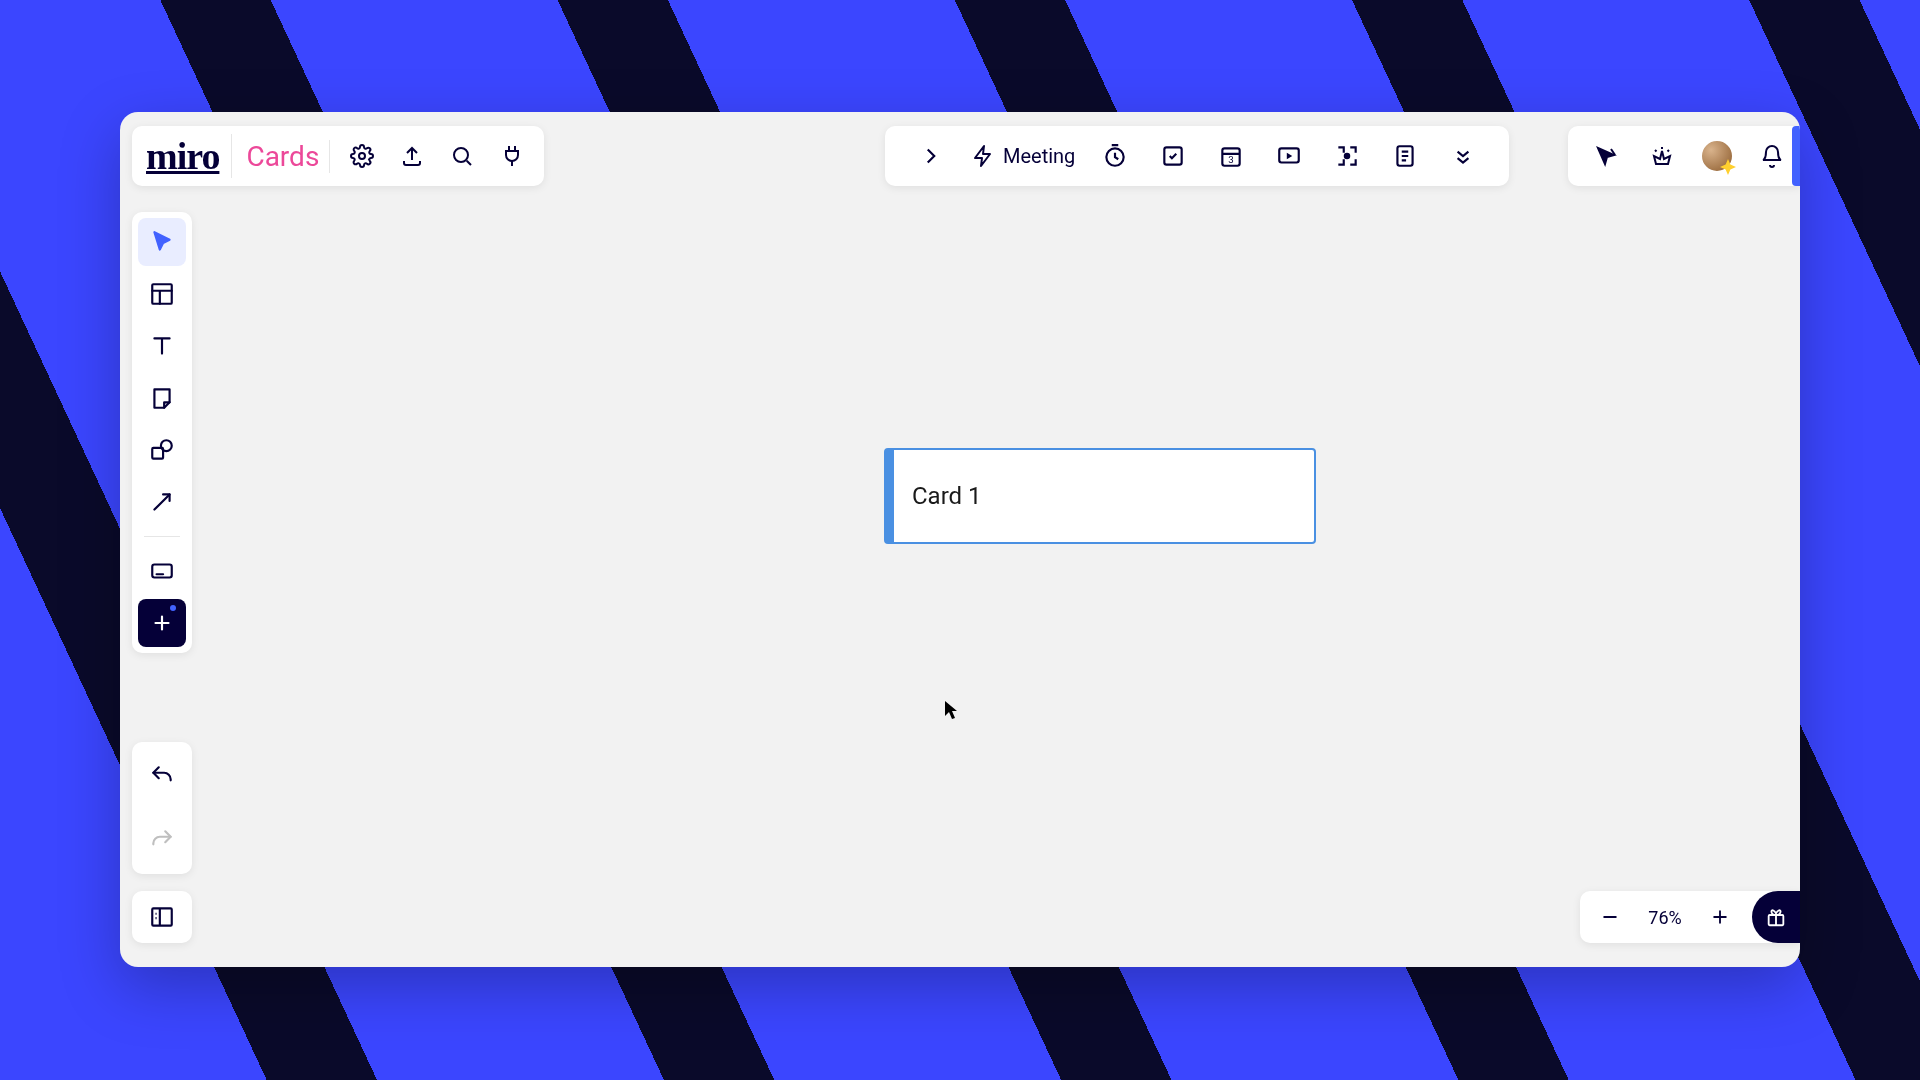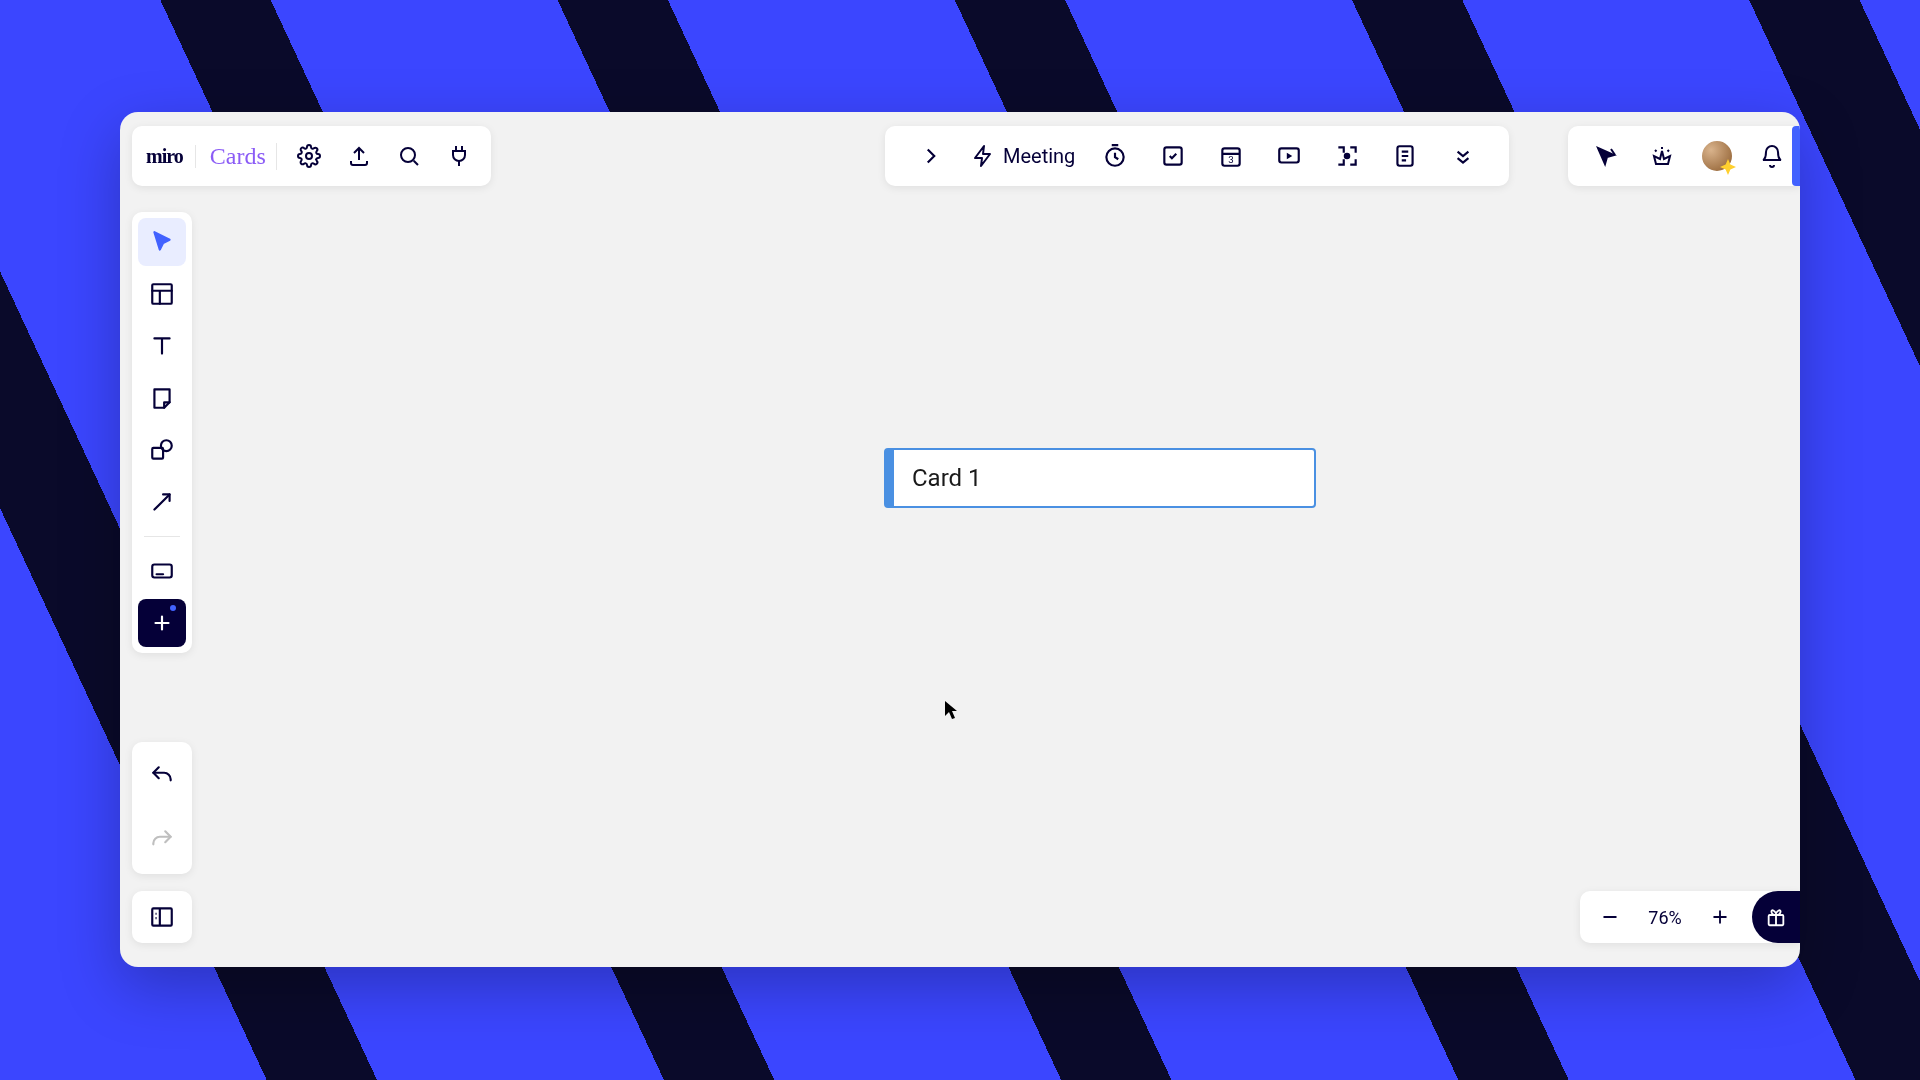--- a/index.html
+++ b/index.html
@@ -53,32 +53,32 @@
     border-radius: 10px;
     box-shadow: 0 2px 8px rgba(0,0,0,0.08);
     display: flex;
     align-items: center;
     padding: 0 14px;
     gap: 14px;
   }
   .logo {
     font-family: Georgia, "Times New Roman", serif;
     font-weight: 700;
-    font-size: 20px;
+    font-size: 38px;
     letter-spacing: -1px;
     color: #050038;
     padding-right: 12px;
     border-right: 1px solid #e6e6e6;
+    text-decoration: underline;
   }
   .board-title {
-    font-size: 24px;
-    color: #8b5cf6;
+    font-size: 28px;
+    color: #ec4899;
     padding-right: 10px;
     border-right: 1px solid #e6e6e6;
-    font-family: Liberation Serif, serif;
   }
   .icon-btn {
     width: 36px;
     height: 36px;
     display: flex;
     align-items: center;
     justify-content: center;
     border-radius: 6px;
     cursor: pointer;
     color: #050038;
@@ -248,21 +248,21 @@
     justify-content: center;
   }
   .gift-pill svg { width: 22px; height: 22px; stroke: #ffffff; fill: none; stroke-width: 2; }
 
   
   .canvas-card {
     position: absolute;
     left: 764px;
     top: 336px;
     width: 432px;
-    height: 60px;
+    height: 96px;
     background: #ffffff;
     border: 2px solid #4a90e2;
     border-left: 10px solid #4a90e2;
     border-radius: 4px;
     display: flex;
     align-items: center;
     padding-left: 18px;
     font-size: 24px;
     color: #1a1a1a;
     cursor: move;

